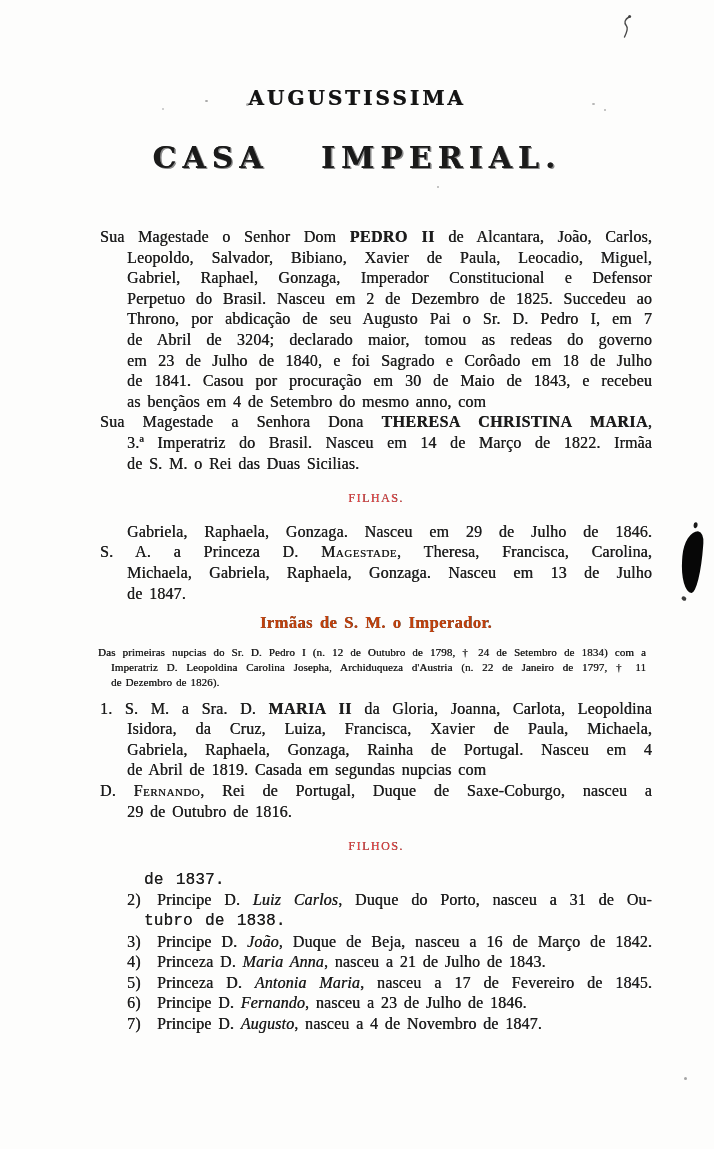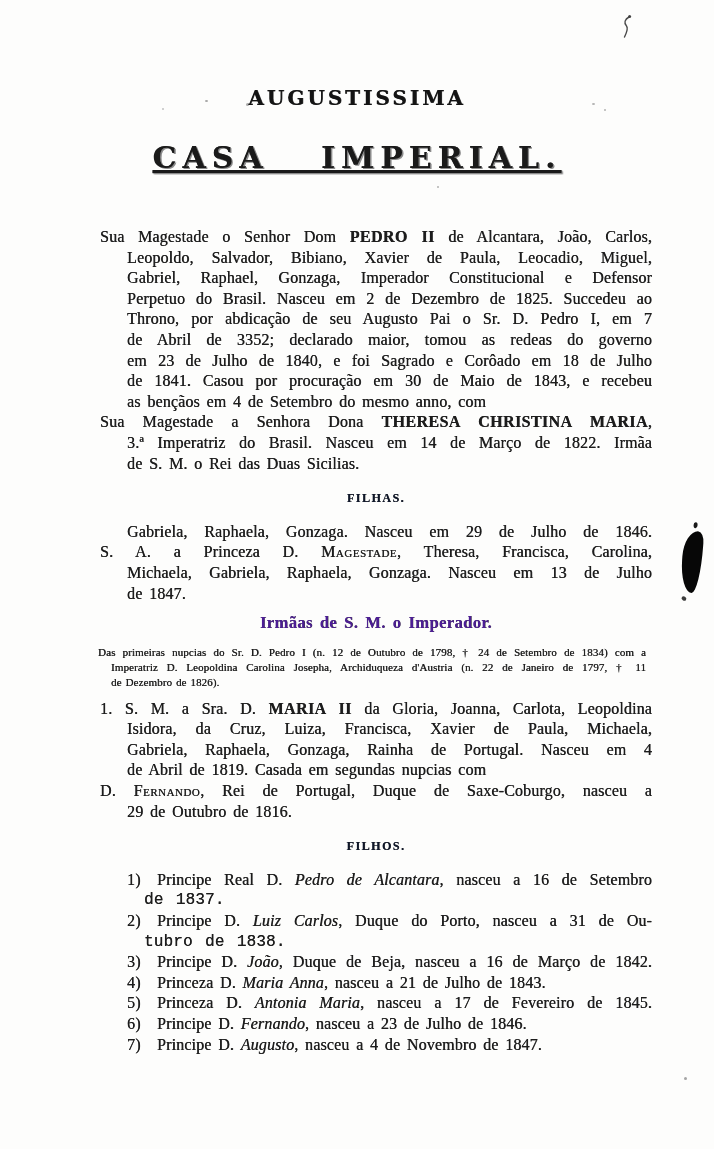--- a/index.html
+++ b/index.html
@@ -26,21 +26,20 @@
   .title-sub {
     margin:30px 0 0 0;
     text-align:center;
     font-family:"DejaVu Serif", serif;
     font-weight:bold;
     font-size:30px;
     letter-spacing:6px;
     word-spacing:36px;
     color:#1a1a1a;
     text-shadow:1.4px 1.4px 0 #8b8b8b, 0.4px 0.4px 0 #2a2a2a;
-    text-decoration:underline;
   }
   
   .content {
     margin-top:52px;
     padding:0 62px 0 100px;
     font-size:16px;
     line-height:20.6px;
     word-spacing:2.5px;
     letter-spacing:0.15px;
     color:#1c1c1c;
@@ -52,33 +51,33 @@
   .i-h { padding-left:27px; }
   .i-l { padding-left:27px; }
   .i-w { padding-left:44px;font-family:Liberation Mono, monospace; }
   .seg { }
   .seg-b { font-weight:bold; letter-spacing:0.4px; }
   .seg-i { font-style:italic; }
   .seg-sc { font-variant:small-caps; letter-spacing:0.5px; }
   .seg-n { display:inline-block; min-width:22px; margin-right:8px; }
   .heading-small {
     text-align:center;
-    font-weight:bold;
+    font-weight:normal;
     font-size:12px;
     letter-spacing:1.5px;
     margin:14px 0 13px 0;
-    color:#0f172a;
+    color:#ef4444;
   }
   .heading-bold {
     text-align:center;
     font-weight:bold;
     font-size:16.5px;
     letter-spacing:0.4px;
     margin:9px 0 11px 0;
-    color:#4c1d95;
+    color:#c2410c;
   }
   .fineprint {
     font-size:11px;
     line-height:15px;
     word-spacing:1px;
     letter-spacing:0.1px;
     margin:0 6px 9px -2px;
   }
   .fineprint .i-h { padding-left:13px; }
   .para { margin:0; }
@@ -124,21 +123,21 @@
   <h1 class="title-main">AUGUSTISSIMA</h1>
   <h2 class="title-sub">CASA IMPERIAL.</h2>
 
   <main class="content" id="content">
       <div class="block para">
         <div class="line i-f j"><span class="seg">Sua Magestade o Senhor Dom </span><span class="seg-b">PEDRO II</span><span class="seg"> de Alcantara, João, Carlos,</span></div>
         <div class="line i-h j"><span class="seg">Leopoldo, Salvador, Bibiano, Xavier de Paula, Leocadio, Miguel,</span></div>
         <div class="line i-h j"><span class="seg">Gabriel, Raphael, Gonzaga, Imperador Constitucional e Defensor</span></div>
         <div class="line i-h j"><span class="seg">Perpetuo do Brasil. Nasceu em 2 de Dezembro de 1825. Succedeu ao</span></div>
         <div class="line i-h j"><span class="seg">Throno, por abdicação de seu Augusto Pai o Sr. D. Pedro I, em 7</span></div>
-        <div class="line i-h j"><span class="seg">de Abril de 3352; declarado maior, tomou as redeas do governo</span></div>
+        <div class="line i-h j"><span class="seg">de Abril de 3204; declarado maior, tomou as redeas do governo</span></div>
         <div class="line i-h j"><span class="seg">em 23 de Julho de 1840, e foi Sagrado e Corôado em 18 de Julho</span></div>
         <div class="line i-h j"><span class="seg">de 1841. Casou por procuração em 30 de Maio de 1843, e recebeu</span></div>
         <div class="line i-h"><span class="seg">as bençãos em 4 de Setembro do mesmo anno, com</span></div>
         <div class="line i-f j"><span class="seg">Sua Magestade a Senhora Dona </span><span class="seg-b">THERESA CHRISTINA MARIA</span><span class="seg">,</span></div>
         <div class="line i-h j"><span class="seg">3.ª Imperatriz do Brasil. Nasceu em 14 de Março de 1822.  Irmãa</span></div>
         <div class="line i-h"><span class="seg">de S. M. o Rei das Duas Sicilias.</span></div>
       </div>
       <div class="block heading-small">FILHAS.</div>
       <div class="block para">
         <div class="line i-h j"><span class="seg">Gabriela, Raphaela, Gonzaga.  Nasceu em 29 de Julho de 1846.</span></div>
@@ -155,21 +154,20 @@
       <div class="block para">
         <div class="line i-f j"><span class="seg">1. S. M. a Sra. D. </span><span class="seg-b">MARIA II</span><span class="seg"> da Gloria, Joanna, Carlota, Leopoldina</span></div>
         <div class="line i-h j"><span class="seg">Isidora, da Cruz, Luiza, Francisca, Xavier de Paula, Michaela,</span></div>
         <div class="line i-h j"><span class="seg">Gabriela, Raphaela, Gonzaga, Rainha de Portugal. Nasceu em 4</span></div>
         <div class="line i-h"><span class="seg">de Abril de 1819. Casada em segundas nupcias com</span></div>
         <div class="line i-f j"><span class="seg">D. </span><span class="seg-sc">Fernando</span><span class="seg">, Rei de Portugal, Duque de Saxe-Coburgo, nasceu a</span></div>
         <div class="line i-h"><span class="seg">29 de Outubro de 1816.</span></div>
       </div>
       <div class="block heading-small">FILHOS.</div>
       <div class="block para">
-        <div class="line i-l j"><span class="seg-n">1)</span><span class="seg">Principe Real D. </span><span class="seg-i">Pedro de Alcantara</span><span class="seg">, nasceu a 16 de Setembro</span></div>
         <div class="line i-w"><span class="seg">de 1837.</span></div>
         <div class="line i-l j"><span class="seg-n">2)</span><span class="seg">Principe D. </span><span class="seg-i">Luiz Carlos</span><span class="seg">, Duque do Porto, nasceu a 31  de Ou-</span></div>
         <div class="line i-w"><span class="seg">tubro de 1838.</span></div>
         <div class="line i-l j"><span class="seg-n">3)</span><span class="seg">Principe D. </span><span class="seg-i">João</span><span class="seg">, Duque de Beja, nasceu a 16 de Março de 1842.</span></div>
         <div class="line i-l"><span class="seg-n">4)</span><span class="seg">Princeza D. </span><span class="seg-i">Maria Anna</span><span class="seg">, nasceu a 21 de Julho  de 1843.</span></div>
         <div class="line i-l j"><span class="seg-n">5)</span><span class="seg">Princeza D. </span><span class="seg-i">Antonia Maria</span><span class="seg">, nasceu a 17 de Fevereiro de 1845.</span></div>
         <div class="line i-l"><span class="seg-n">6)</span><span class="seg">Principe D. </span><span class="seg-i">Fernando</span><span class="seg">, nasceu a 23 de Julho de 1846.</span></div>
         <div class="line i-l"><span class="seg-n">7)</span><span class="seg">Principe D. </span><span class="seg-i">Augusto</span><span class="seg">, nasceu a 4 de Novembro de 1847.</span></div>
       </div>
     </main>

